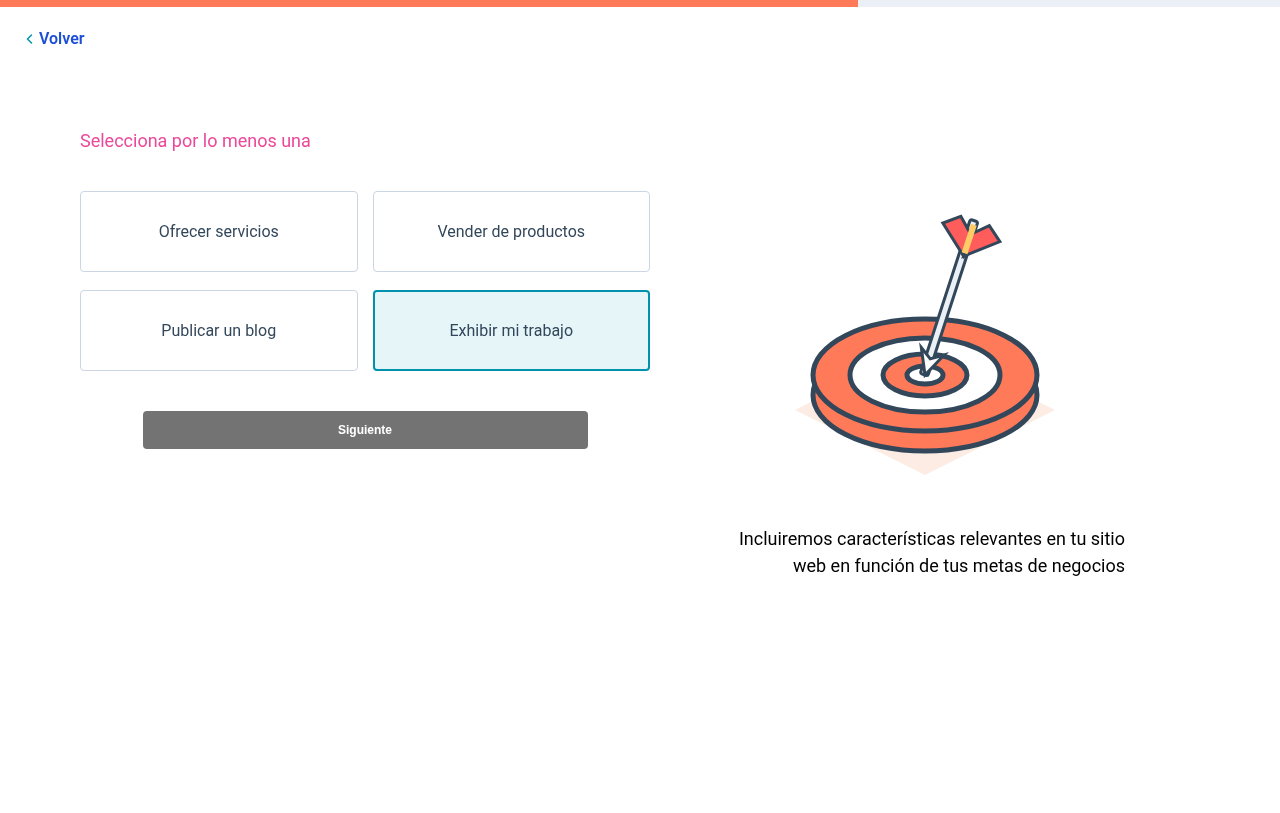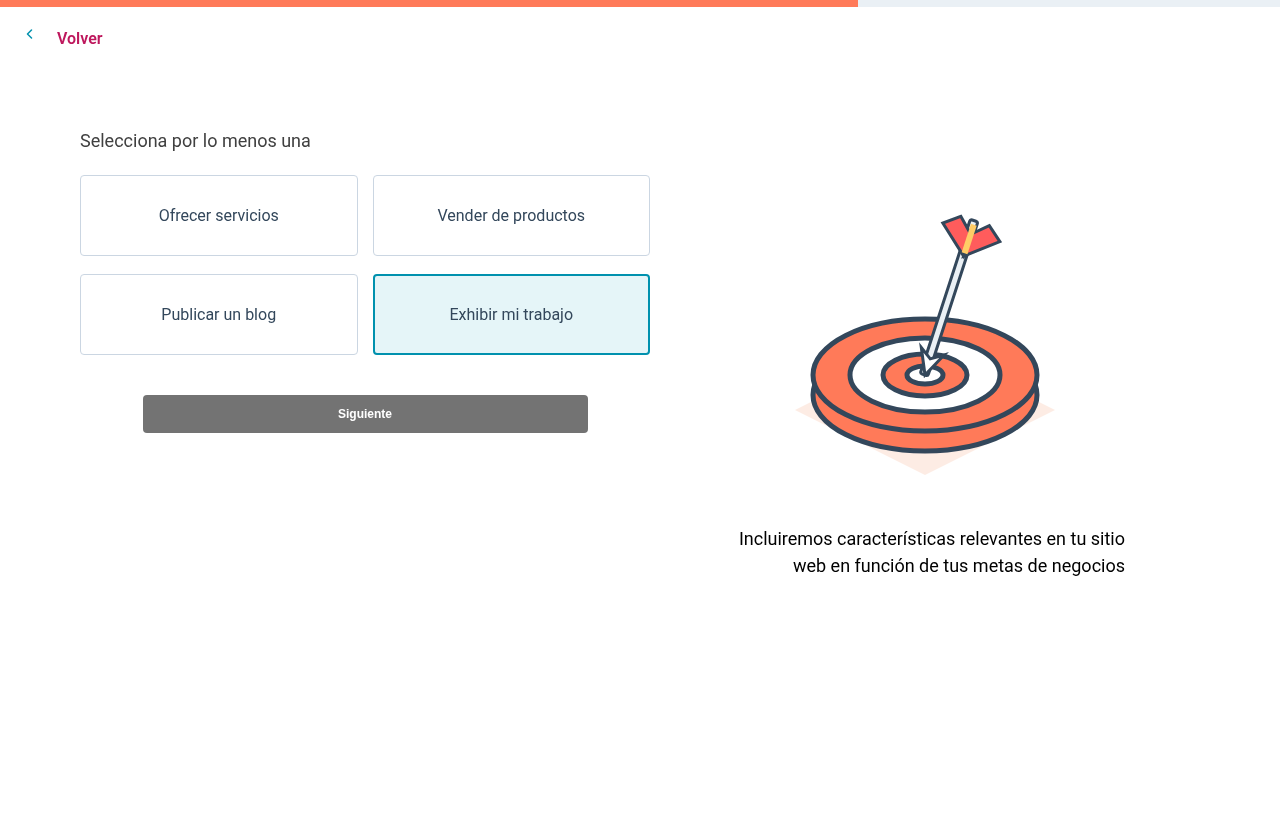--- a/index.html
+++ b/index.html
@@ -29,24 +29,24 @@
     }
 
     .progress-empty {
       background: #eaf0f5;
       width: 33%;
       height: 100%;
     }
 
     .back-link {
       display: inline-flex;
-      align-items: flex-start;
-      gap: 22px;
+      align-items: center;
+      gap: 4px;
       padding: 22px 25px;
-      color: #be185d;
+      color: #1d4ed8;
       font-weight: 600;
       font-size: 16px;
       cursor: pointer;
     }
 
     .back-link svg {
       width: 10px;
       height: 10px;
     }
 
@@ -75,22 +75,22 @@
       color: #33475b;
       margin-bottom: 18px;
     }
 
     .heading .highlight {
       color: #ff7a59;
     }
 
     .subtitle {
       font-size: 18px;
-      color: #404040;
-      margin-bottom: 24px;
+      color: #ec4899;
+      margin-bottom: 40px;
     }
 
     .options-grid {
       display: grid;
       grid-template-columns: 1fr 1fr;
       gap: 18px 15px;
       margin-bottom: 40px;
     }
 
     .option-card {

